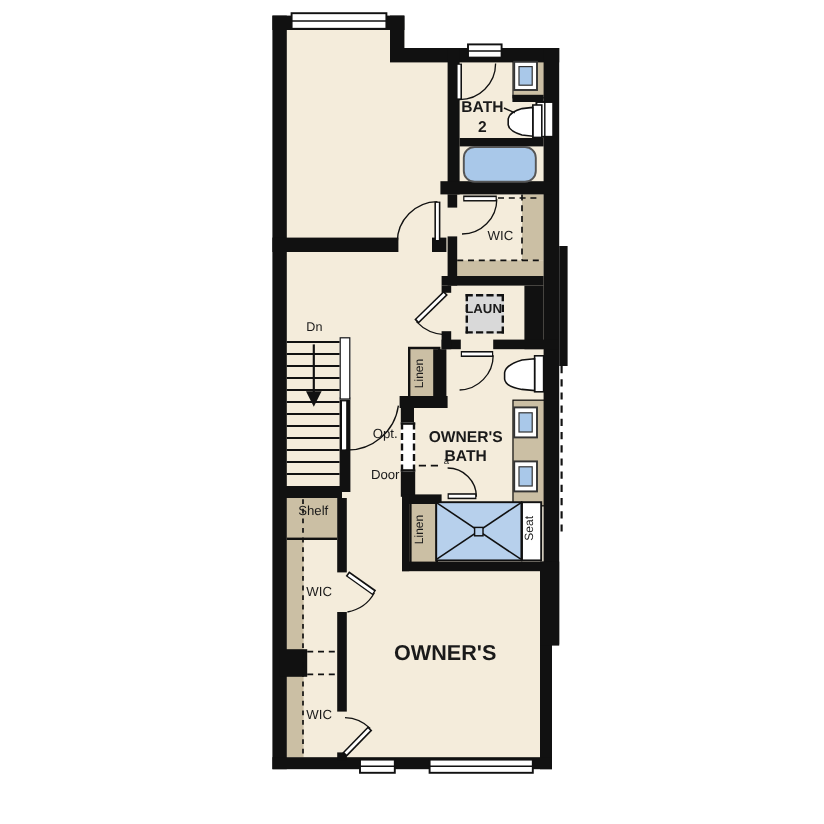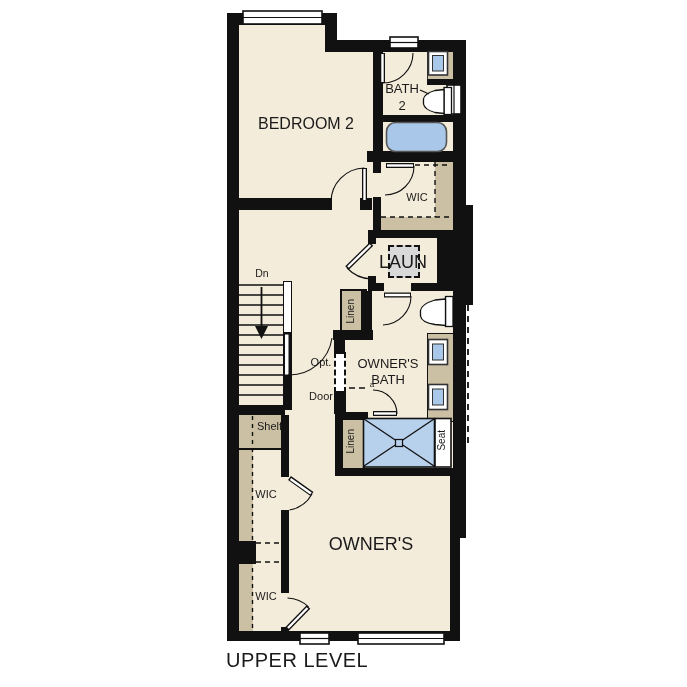--- a/index.html
+++ b/index.html
@@ -4,21 +4,21 @@
 <style>
   html,body{margin:0;padding:0;background:#fff;}
   #plan{position:relative;width:687px;height:687px;background:#ffffff;overflow:hidden;
         font-family:"Liberation Sans",sans-serif;color:#1a1a1a;}
   .abs{position:absolute;}
   .wall{position:absolute;background:#111111;}
   .cream{position:absolute;background:#f4ecdb;}
   .tan{position:absolute;background:#cbbfa4;}
   .white{position:absolute;background:#ffffff;}
   .lbl{position:absolute;text-align:center;line-height:1.05;white-space:nowrap;}
-  .b{font-weight:normal;}
+  .b{font-weight:bold;}
   .rot{transform:rotate(-90deg);}
   svg{position:absolute;left:0;top:0;}
 </style>
 </head>
 <body>
 
 <div id="plan">
 
   <div class="cream" style="left:233px;top:19px;width:233px;height:618px;"></div>
 
@@ -191,33 +191,31 @@
       <line x1="381" y1="217" x2="453" y2="217" stroke-dasharray="5 4"></line>
       <line x1="415" y1="165" x2="450" y2="165" stroke-dasharray="5 4"></line>
       <line x1="252.5" y1="416" x2="252.5" y2="630" stroke-dasharray="4 4"></line>
       <line x1="256" y1="543" x2="283" y2="543" stroke-dasharray="5 4"></line>
       <line x1="256" y1="562" x2="283" y2="562" stroke-dasharray="5 4"></line>
       <line x1="468" y1="305" x2="468" y2="443" stroke-dasharray="6 5" stroke-width="1.8"></line>
       <line x1="349" y1="388" x2="366" y2="388" stroke-dasharray="6 4"></line>
     </g>
   </svg>
 
-  <div class="lbl b" style="left:236px;top:116px;width:140px;font-size:16px;">BEDROOM 2</div>
   <div class="lbl b" style="left:380px;top:82px;width:44px;font-size:13px;">BATH</div>
   <div class="lbl b" style="left:380px;top:99px;width:44px;font-size:13px;">2</div>
   <div class="lbl" style="left:395px;top:192px;width:44px;font-size:11px;">WIC</div>
-  <div class="lbl b" style="left:378px;top:253px;width:50px;font-size:18px;">LAUN</div>
+  <div class="lbl b" style="left:378px;top:253px;width:50px;font-size:11px;">LAUN</div>
   <div class="lbl" style="left:248px;top:268px;width:28px;font-size:10.5px;">Dn</div>
   <div class="lbl rot" style="left:326px;top:306px;width:50px;font-size:10px;">Linen</div>
   <div class="lbl b" style="left:348px;top:357px;width:80px;font-size:13px;">OWNER'S</div>
   <div class="lbl b" style="left:348px;top:373px;width:80px;font-size:13px;">BATH</div>
   <div class="lbl" style="left:300px;top:357px;width:42px;font-size:11px;">Opt.</div>
   <div class="lbl" style="left:300px;top:391px;width:42px;font-size:11px;">Door</div>
   <div class="lbl" style="left:367px;top:381px;width:10px;font-size:8px;">a</div>
-  <div class="lbl" style="left:240px;top:421px;width:42px;font-size:11px;text-align:right;">Shelf</div>
+  <div class="lbl" style="left:240px;top:421px;width:42px;font-size:11px;">Shelf</div>
   <div class="lbl rot" style="left:326px;top:436px;width:50px;font-size:10px;">Linen</div>
   <div class="lbl rot" style="left:417px;top:435px;width:50px;font-size:10px;">Seat</div>
   <div class="lbl" style="left:245px;top:489px;width:42px;font-size:11px;">WIC</div>
   <div class="lbl" style="left:245px;top:591px;width:42px;font-size:11px;">WIC</div>
   <div class="lbl b" style="left:296px;top:535px;width:150px;font-size:18px;">OWNER'S</div>
-  <div class="lbl b" style="left:226px;top:650px;width:142px;font-size:20px;letter-spacing:0.5px;">UPPER LEVEL</div>
 
 </div>
 
 </body></html>

